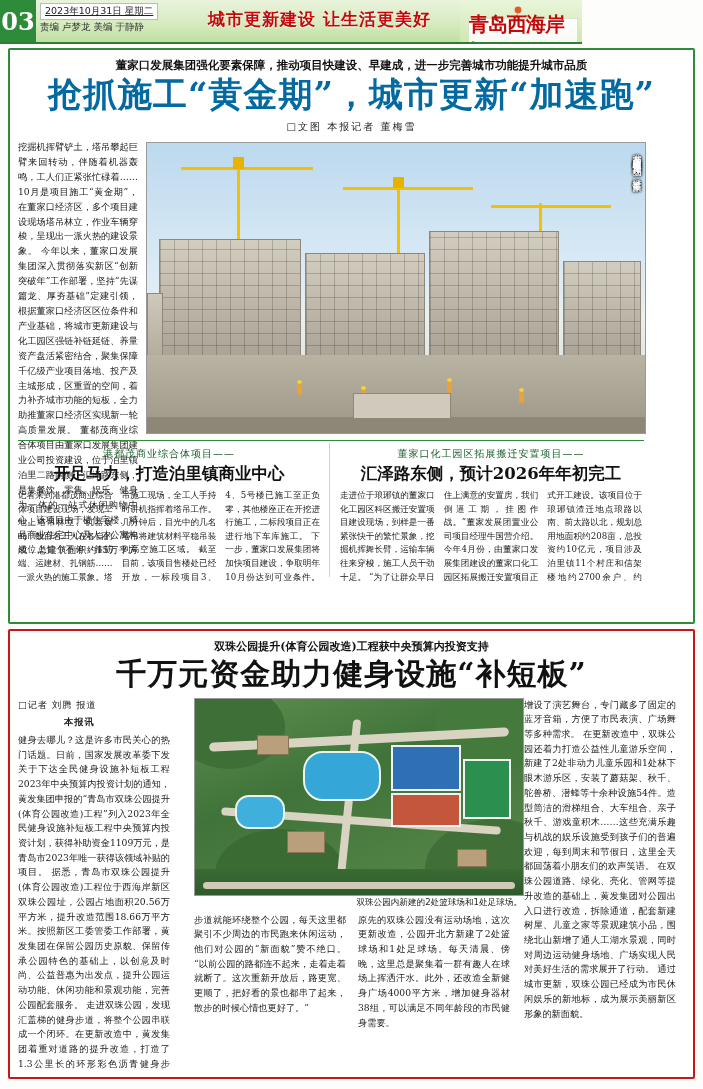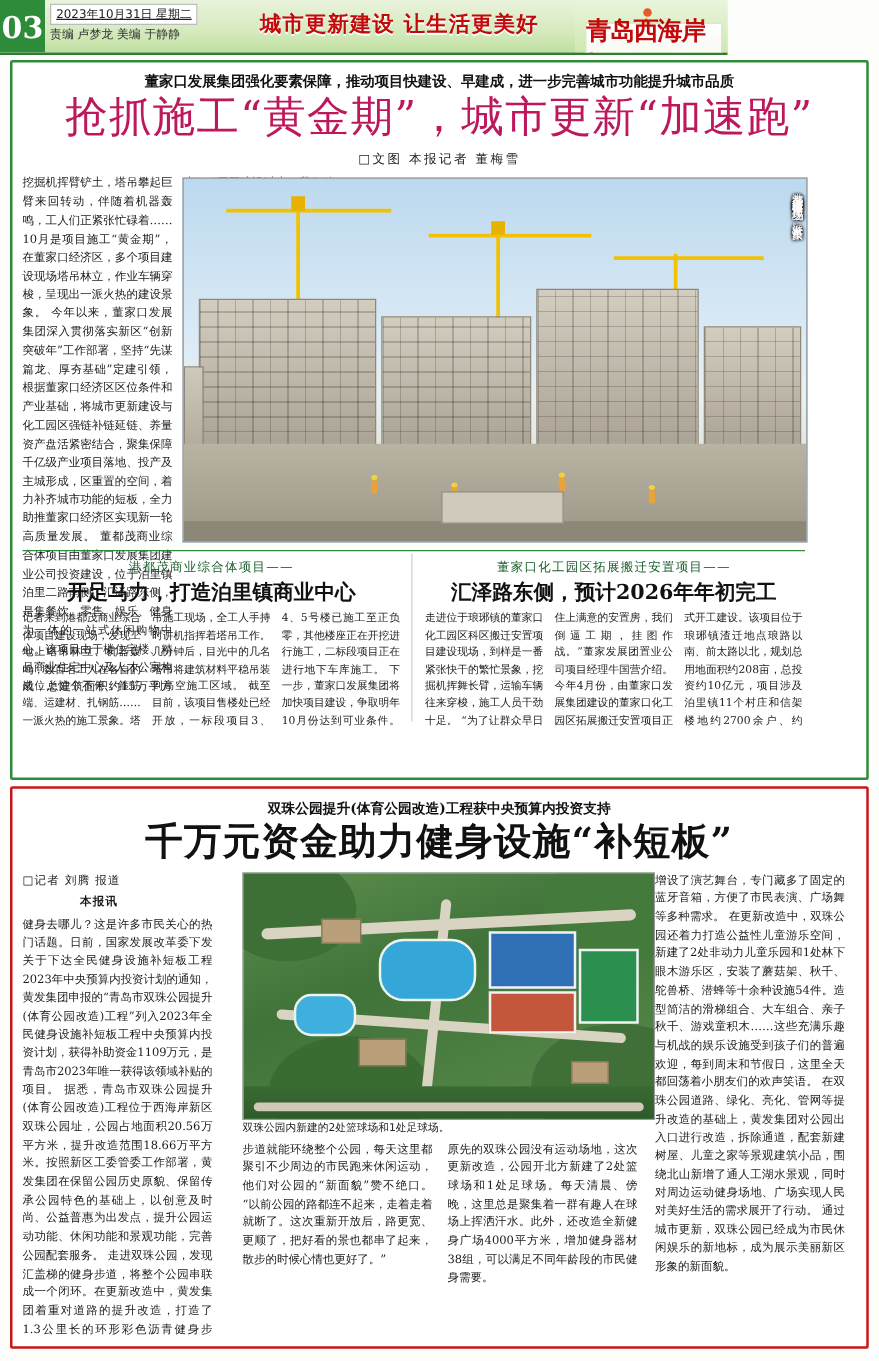--- a/index.html
+++ b/index.html
@@ -76,21 +76,21 @@
     background:#fff;padding:6px 8px 8px 8px;
     height:576px;box-sizing:border-box;
   }
   .shoulder{
     text-align:center;font-size:11.5px;color:#111;font-weight:bold;
     font-family:"DejaVu Serif","Liberation Serif",serif;
     margin:2px 0 2px 0;line-height:1.3;
   }
   .headline-main{
     text-align:center;
-    font-size:34px;font-weight:normal;color:#be185d;
+    font-size:34px;font-weight:bold;color:#0369a1;
     font-family:"DejaVu Serif","Liberation Serif",serif;
     letter-spacing:1px;
     margin:2px 0 6px 0;line-height:1.15;
   }
   .byline{
     text-align:center;font-size:10px;color:#222;margin:2px 0 6px 0;
     letter-spacing:2px;
   }
 
   .top-body{position:relative;height:440px;}
@@ -187,21 +187,21 @@
   }
   .b-col.c1{left:0;}
   .b-col.c2{left:176px;top:215px;height:158px;}
   .b-col.c3{left:340px;top:215px;height:158px;}
   .b-col.c4{left:506px;}
   .b-photo{
     position:absolute;left:176px;top:0;width:328px;height:196px;
     border:1px solid #999;overflow:hidden;background:#6fa06a;
   }
   .b-cap{
-    position:absolute;left:176px;top:199px;width:328px;text-align:left;
+    position:absolute;left:176px;top:199px;width:328px;text-align:right;
     font-size:8.6px;color:#222;
   }
   .byline2{font-size:9.2px;margin-bottom:3px;letter-spacing:1px;}
   .byline2 b{font-weight:bold;margin-left:46px;}
 
   
   .park-bg{position:absolute;inset:0;background:linear-gradient(160deg,#5f8f4f 0%,#3f7339 40%,#5c8b4c 100%);}
   .pool{position:absolute;background:#34a7d8;border:2px solid #eaf4ea;border-radius:3px;}
   .court{position:absolute;background:#2f6fb5;border:2px solid #f2f2f2;}
   .court.red{background:#c4563c;}

